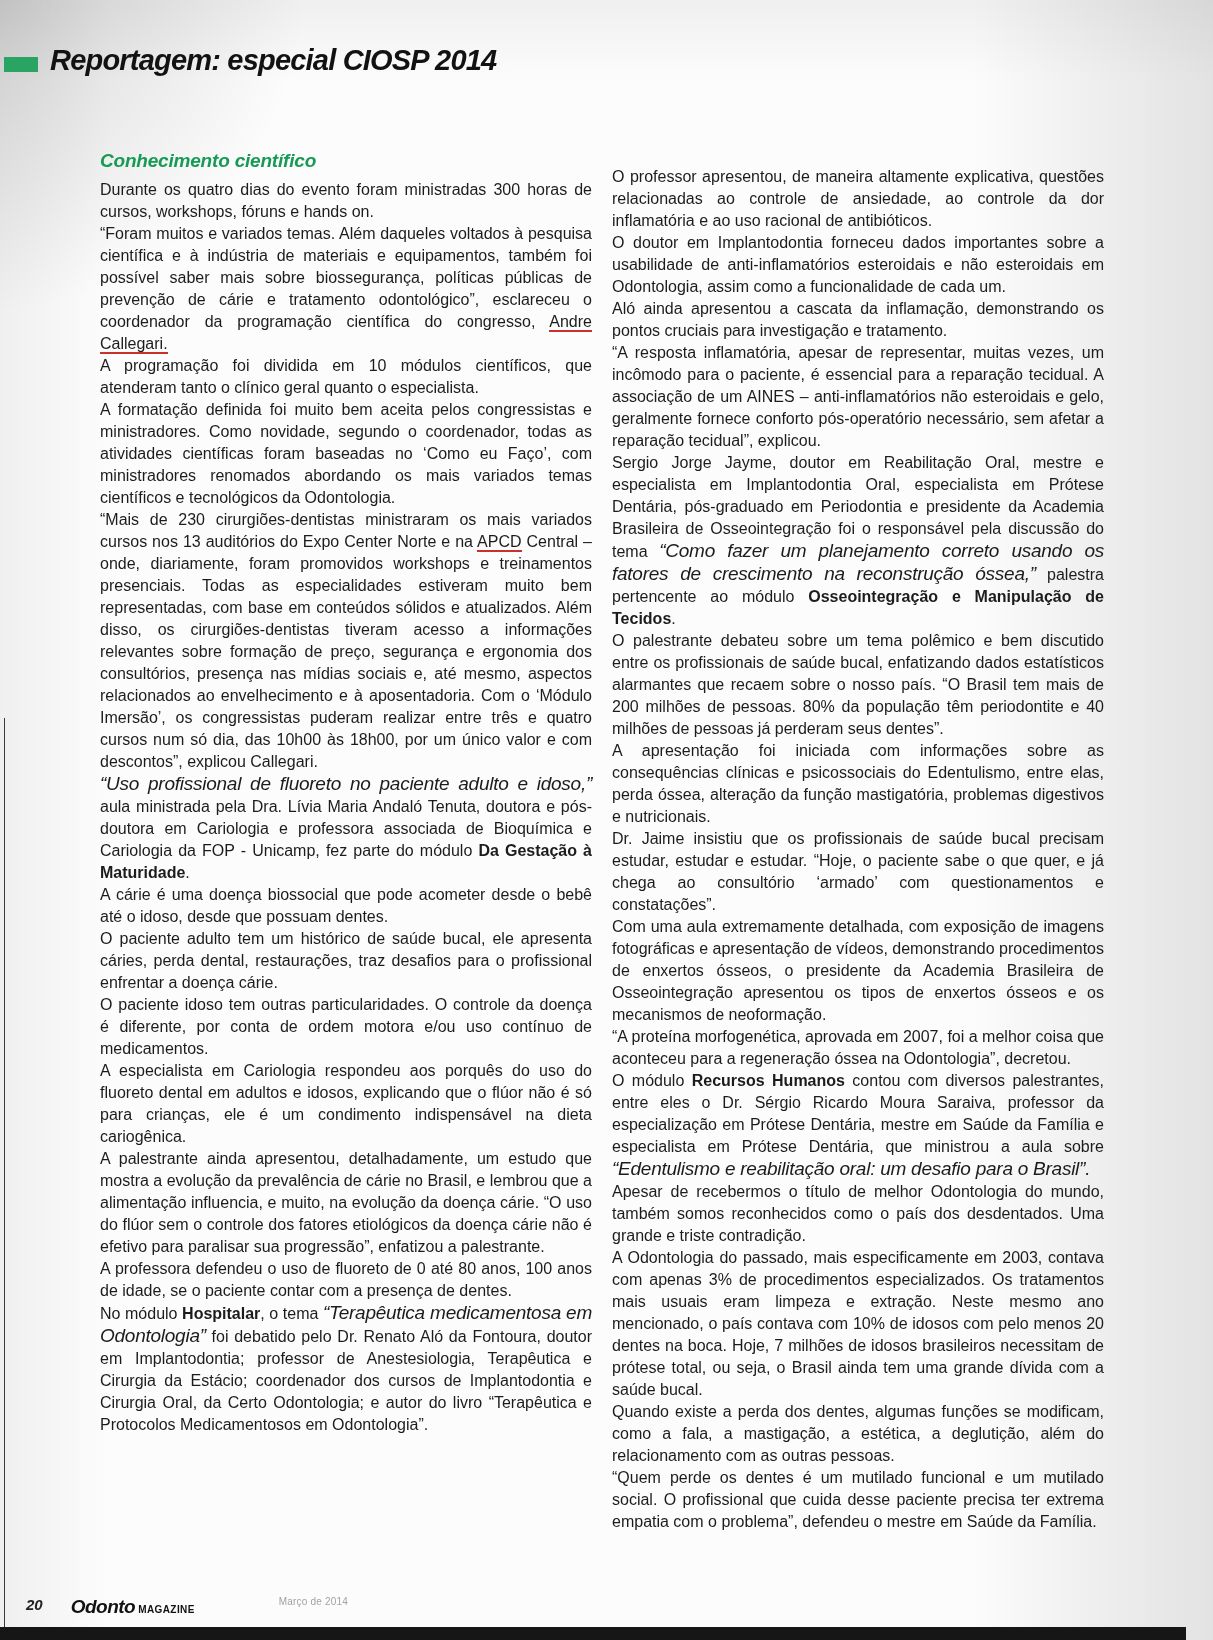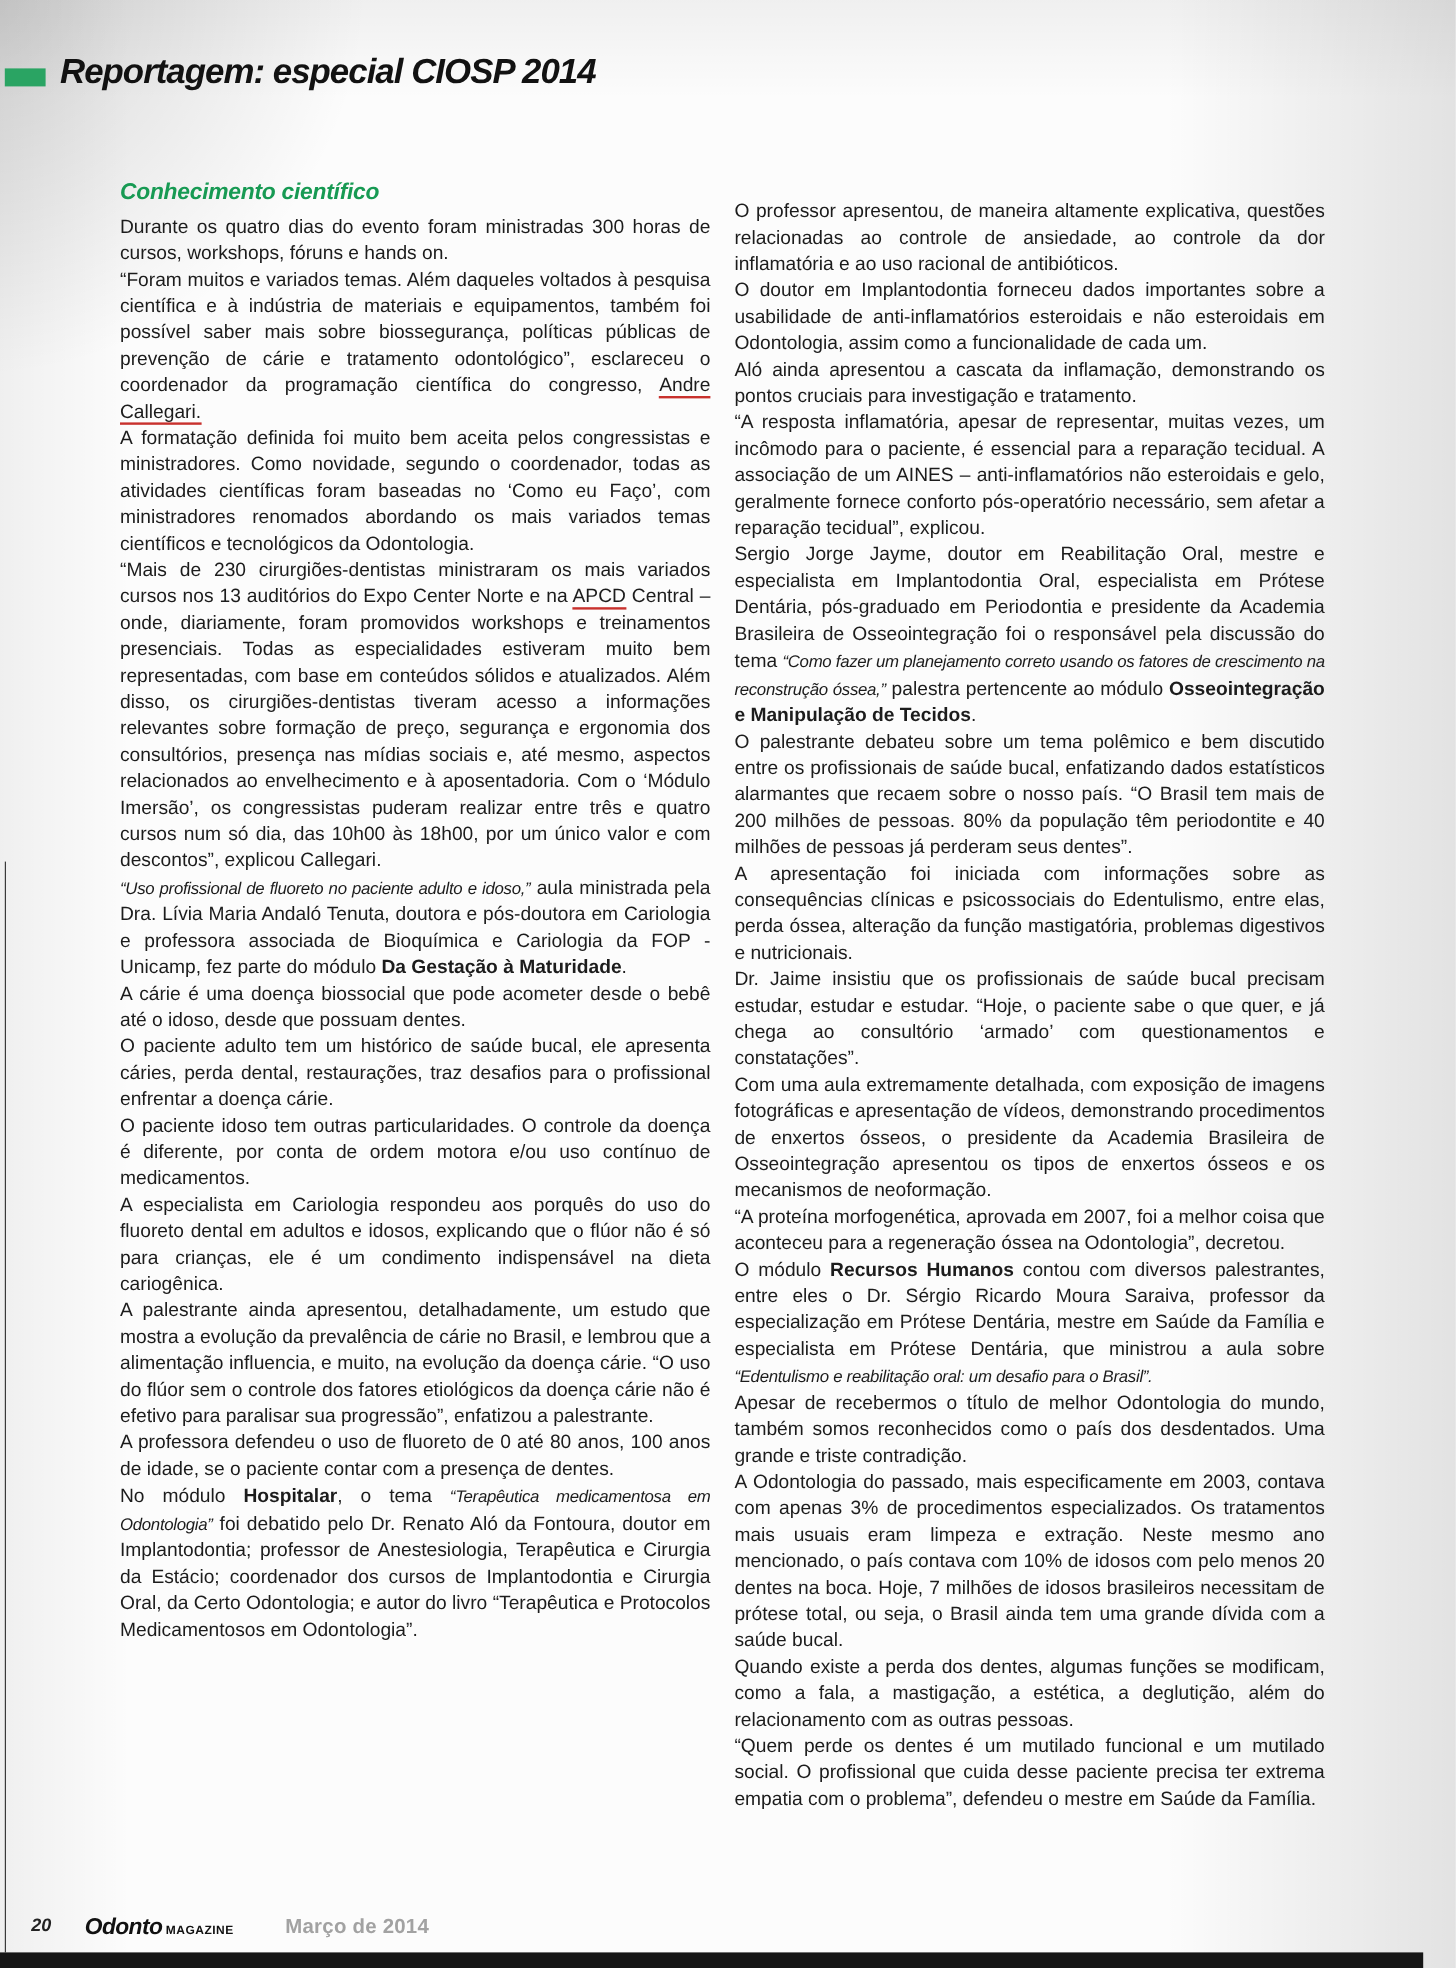--- a/index.html
+++ b/index.html
@@ -47,21 +47,21 @@
   }
   .column p{
     margin:0;
     font-size:16px;
     line-height:22px;
     text-align:justify;
     hyphens:auto;
     -webkit-hyphens:auto;
   }
   .seg-b{ font-weight:bold; }
-  .seg-i{ font-style:italic; font-size:14px; letter-spacing:-0.25px; }
+  .seg-i{ font-style:italic; font-size:19px; letter-spacing:-0.25px; }
   .seg-u{ border-bottom:2px solid var(--underline-red); }
   .page-edge-line{
     position:absolute; left:4px; top:718px; width:1px; height:909px;
     background:#3a3a3a;
   }
   .bottom-bar{
     position:absolute; left:0; bottom:0; width:1186px; height:13px;
     background:#161616;
   }
   .footer{
@@ -72,37 +72,38 @@
     font-size:15px; font-weight:bold; font-style:italic; color:#222;
   }
   .footer .magazine-logo{ margin-left:28px; white-space:nowrap; }
   .footer .magazine-name{
     font-size:19px; font-weight:bold; font-style:italic; letter-spacing:-0.5px; color:#111;
   }
   .footer .magazine-suffix{
     font-size:10px; font-weight:bold; letter-spacing:0.4px; color:#111; margin-left:3px;
   }
   .footer .issue-date{
-    margin-left:43px; font-size:17px; color:#a2a2a2; letter-spacing:0.2px;font-weight:bold;
+    margin-left:84px; font-size:10px; color:#a2a2a2; letter-spacing:0.2px;
   }
 </style>
 </head>
 <body>
 
 <div id="page">
 
   <div class="green-chip"></div>
 
   <div class="header-title">Reportagem: especial CIOSP 2014</div>
 
   <div class="column col-left">
     <h2 class="section-heading">Conhecimento científico</h2>
     <div>
         <p><span>Durante os quatro dias do evento foram ministradas 300 horas de cursos, workshops, fóruns e hands on.</span></p>
         <p><span>“Foram muitos e variados temas. Além daqueles voltados à pesquisa científica e à indústria de materiais e equipamentos, também foi possível saber mais sobre biossegurança, políticas públicas de prevenção de cárie e tratamento odontológico”, esclareceu o coordenador da programação científica do congresso, </span><span class="seg-u">Andre Callegari.</span></p>
+        <p><span>A programação foi dividida em 10 módulos científicos, que atenderam tanto o clínico geral quanto o especialista.</span></p>
         <p><span>A formatação definida foi muito bem aceita pelos congressistas e ministradores. Como novidade, segundo o coordenador, todas as atividades científicas foram baseadas no ‘Como eu Faço’, com ministradores renomados abordando os mais variados temas científicos e tecnológicos da Odontologia.</span></p>
         <p><span>“Mais de 230 cirurgiões-dentistas ministraram os mais variados cursos nos 13 auditórios do Expo Center Norte e na </span><span class="seg-u">APCD</span><span> Central – onde, diariamente, foram promovidos workshops e treinamentos presenciais. Todas as especialidades estiveram muito bem representadas, com base em conteúdos sólidos e atualizados. Além disso, os cirurgiões-dentistas tiveram acesso a informações relevantes sobre formação de preço, segurança e ergonomia dos consultórios, presença nas mídias sociais e, até mesmo, aspectos relacionados ao envelhecimento e à aposentadoria. Com o ‘Módulo Imersão’, os congressistas puderam realizar entre três e quatro cursos num só dia, das 10h00 às 18h00, por um único valor e com descontos”, explicou Callegari.</span></p>
         <p><span class="seg-i">“Uso profissional de fluoreto no paciente adulto e idoso,”</span><span> aula ministrada pela Dra. Lívia Maria Andaló Tenuta, doutora e pós-doutora em Cariologia e professora associada de Bioquímica e Cariologia da FOP - Unicamp, fez parte do módulo </span><span class="seg-b">Da Gestação à Maturidade</span><span>.</span></p>
         <p><span>A cárie é uma doença biossocial que pode acometer desde o bebê até o idoso, desde que possuam dentes.</span></p>
         <p><span>O paciente adulto tem um histórico de saúde bucal, ele apresenta cáries, perda dental, restaurações, traz desafios para o profissional enfrentar a doença cárie.</span></p>
         <p><span>O paciente idoso tem outras particularidades. O controle da doença é diferente, por conta de ordem motora e/ou uso contínuo de medicamentos.</span></p>
         <p><span>A especialista em Cariologia respondeu aos porquês do uso do fluoreto dental em adultos e idosos, explicando que o flúor não é só para crianças, ele é um condimento indispensável na dieta cariogênica.</span></p>
         <p><span>A palestrante ainda apresentou, detalhadamente, um estudo que mostra a evolução da prevalência de cárie no Brasil, e lembrou que a alimentação influencia, e muito, na evolução da doença cárie. “O uso do flúor sem o controle dos fatores etiológicos da doença cárie não é efetivo para paralisar sua progressão”, enfatizou a palestrante.</span></p>
         <p><span>A professora defendeu o uso de fluoreto de 0 até 80 anos, 100 anos de idade, se o paciente contar com a presença de dentes.</span></p>
         <p><span>No módulo </span><span class="seg-b">Hospitalar</span><span>, o tema </span><span class="seg-i">“Terapêutica medicamentosa em Odontologia”</span><span> foi debatido pelo Dr. Renato Aló da Fontoura, doutor em Implantodontia; professor de Anestesiologia, Terapêutica e Cirurgia da Estácio; coordenador dos cursos de Implantodontia e Cirurgia Oral, da Certo Odontologia; e autor do livro “Terapêutica e Protocolos Medicamentosos em Odontologia”.</span></p>

